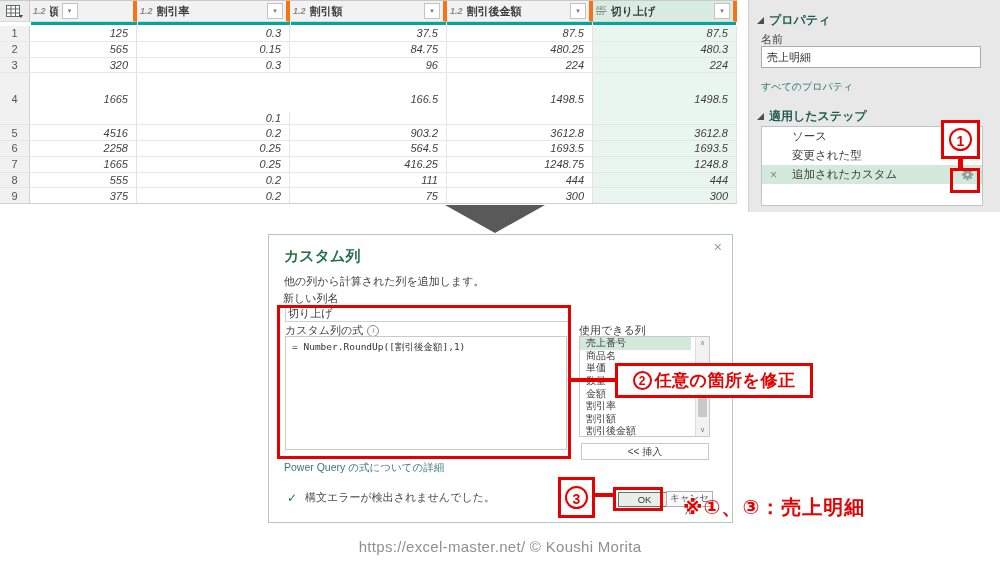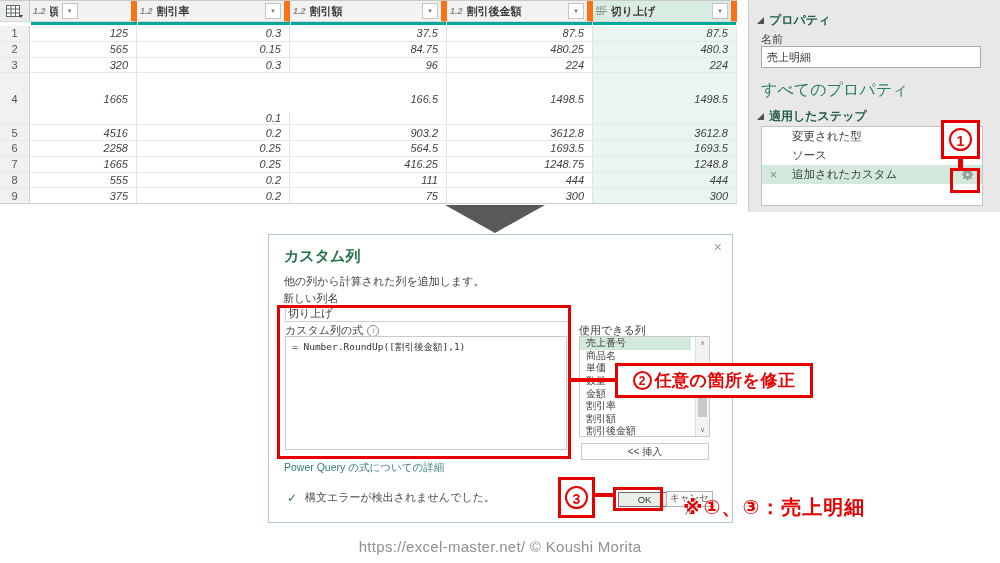--- a/index.html
+++ b/index.html
@@ -2,21 +2,21 @@
 <html><head>
 <meta charset="utf-8">
 <style>
   html,body{margin:0;padding:0;background:#fff;}
   .stage{position:relative;width:1000px;height:563px;background:#fff;overflow:hidden;
          font-family:"Liberation Sans","DejaVu Sans",sans-serif;color:#333;}
   
   .pq-table{position:absolute;left:0;top:0;width:737px;height:203px;border-bottom:1px solid #cfcfcf;}
   .pq-header{position:absolute;left:0;top:0;height:22px;width:100%;display:flex;border-top:1px solid #c9c9c9;box-sizing:border-box;}
   .cell{box-sizing:border-box;}
-  .hcell{position:relative;background:#f2f2f2;border-right:6px solid #f97316;border-bottom:1px solid #d9d9d9;
+  .hcell{position:relative;background:#f2f2f2;border-right:4px solid #f97316;border-bottom:1px solid #d9d9d9;
          display:flex;align-items:center;padding:0 3px;font-size:11px;font-weight:bold;color:#3b3b3b;overflow:hidden;}
   .hcell.sel{background:#d8ece2;}
   .corner{background:#ececec;border-right:1px solid #c9c9c9;border-bottom:1px solid #d9d9d9;display:flex;align-items:center;justify-content:center;}
   .tico{font-size:9px;font-style:italic;color:#8a8a8a;margin-right:4px;flex:none;}
   .tico.abc{display:flex;flex-direction:column;font-style:normal;line-height:4.5px;font-size:4.5px;letter-spacing:.3px;margin-top:1px;}
   .tico.abc i{font-style:normal;}
   .tico.abc i:first-child{text-decoration:underline;}
   .hlabel{white-space:nowrap;overflow:hidden;flex:1;}
   .hlabel.clip{direction:rtl;max-width:9px;flex:none;}
   .fbtn{flex:none;width:14px;height:14px;background:#fff;border:1px solid #c4c4c4;color:#777;
@@ -32,21 +32,21 @@
   .dcell{border-right:1px solid #e3e3e3;font-size:11px;font-style:italic;color:#3f3f3f;
          display:flex;align-items:center;justify-content:flex-end;padding-right:8px;}
   .dcell.sel{background:#e9f5ef;}
   
   .panel{position:absolute;left:748px;top:0;width:252px;height:212px;background:#e8e8e8;border-left:1px solid #d0d0d0;box-sizing:border-box;}
   .sechead{position:absolute;left:8px;font-size:12px;font-weight:bold;color:#1d5b4a;display:flex;align-items:center;}
   .tri{width:0;height:0;border-left:7px solid transparent;border-bottom:7px solid #4e4e4e;margin-right:5px;}
   .plabel{position:absolute;left:12px;font-size:11px;color:#444;}
   .pinput{position:absolute;left:12px;top:46px;width:208px;height:20px;border:1px solid #ababab;background:#fff;
           font-size:11px;padding:0 5px;font-family:inherit;color:#333;}
-  .plink{position:absolute;left:12px;top:80px;font-size:16px;color:#2b7c68;cursor:pointer;}
+  .plink{position:absolute;left:12px;top:80px;font-size:10px;color:#2b7c68;cursor:pointer;}
   .steps-box{position:absolute;left:12px;top:126px;width:222px;height:80px;background:#fff;border:1px solid #c3c3c3;box-sizing:border-box;overflow:hidden;}
   .step{height:19px;display:flex;align-items:center;font-size:11.5px;color:#3c3c3c;padding-left:30px;position:relative;}
   .step.sel{background:#d2e9dc;}
   .step .delx{position:absolute;left:8px;color:#6f8f82;font-size:12px;}
   .step .gearwrap{position:absolute;right:8px;top:3px;}
   
   .big-arrow{position:absolute;left:445px;top:205px;width:0;height:0;
              border-left:50px solid transparent;border-right:50px solid transparent;border-top:28px solid #595959;}
   
   .dialog{position:absolute;left:268px;top:234px;width:465px;height:289px;background:#fff;border:1px solid #aecbbd;box-sizing:border-box;z-index:5;}
@@ -227,24 +227,24 @@
     </div>
     <div class="plabel" style="top:32px;">名前</div>
     <input class="pinput" value="売上明細" style="">
     <div class="plink">すべてのプロパティ</div>
     <div class="sechead" style="top:108px;">
       <span class="tri"></span>
       <span>適用したステップ</span>
     </div>
     <div class="steps-box" id="steps-box">
         <div class="step">
+          <span>ソース</span>
+        </div>
+        <div class="step">
           <span>変更された型</span>
-        </div>
-        <div class="step">
-          <span>ソース</span>
         </div>
         <div class="step sel">
           <span class="delx">×</span>
           <span>追加されたカスタム</span>
           <span class="gearwrap"><svg width="13" height="13" viewBox="0 0 16 16">
               <g fill="#8e9e97">
                 <rect x="6.6" y="1" width="2.8" height="14"></rect>
                 <rect x="1" y="6.6" width="14" height="2.8"></rect>
                 <rect x="6.6" y="1" width="2.8" height="14" transform="rotate(45 8 8)"></rect>
                 <rect x="6.6" y="1" width="2.8" height="14" transform="rotate(-45 8 8)"></rect>

